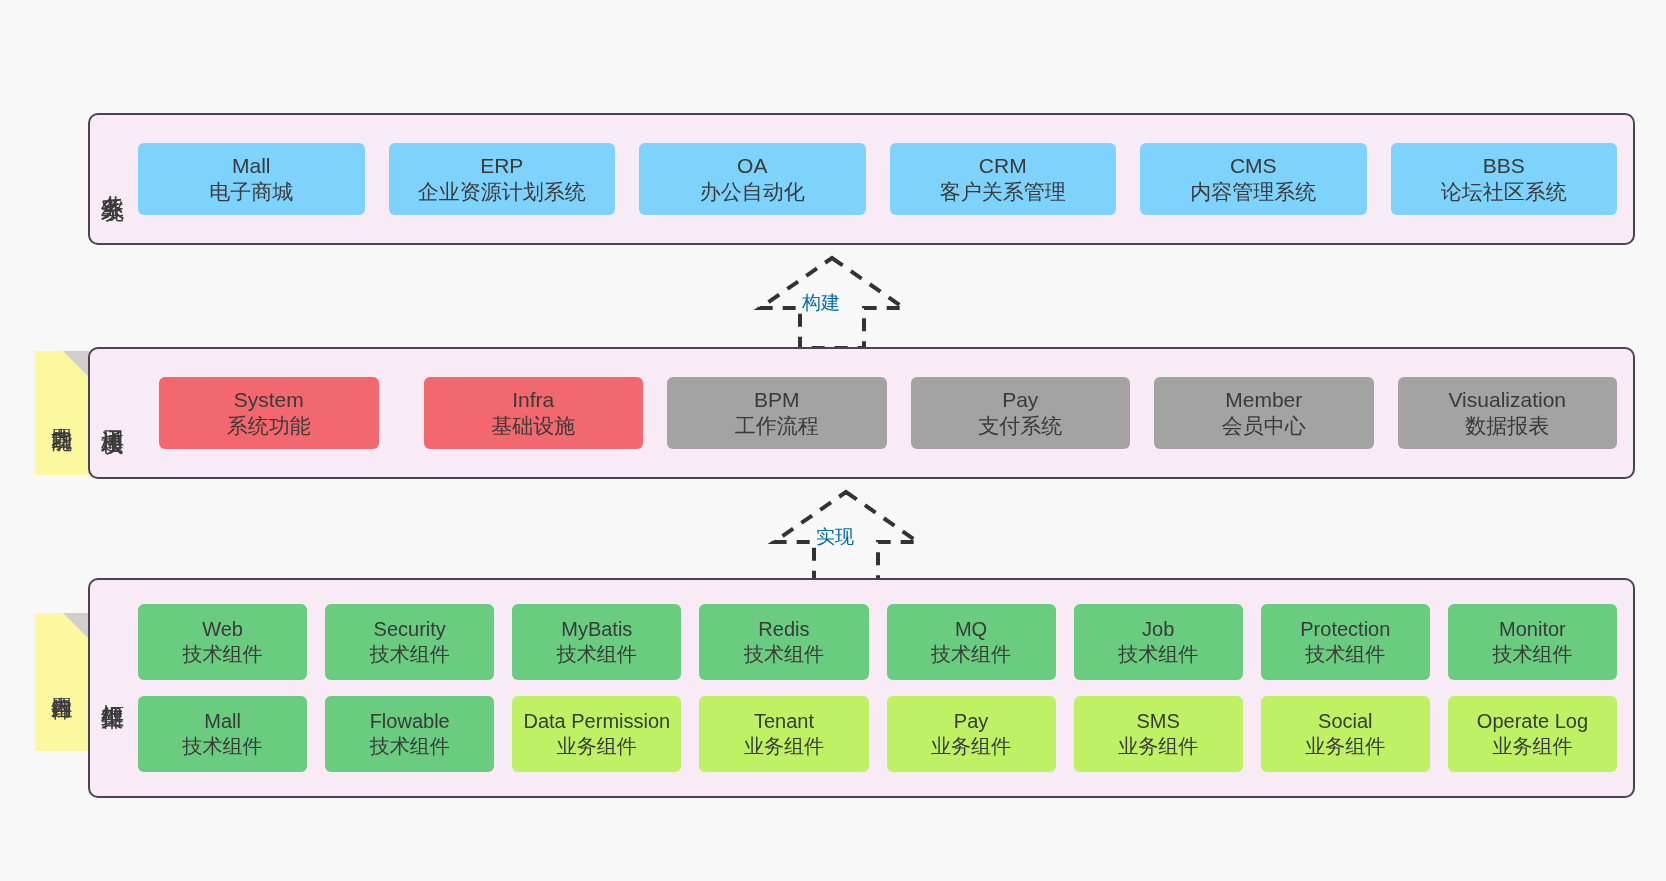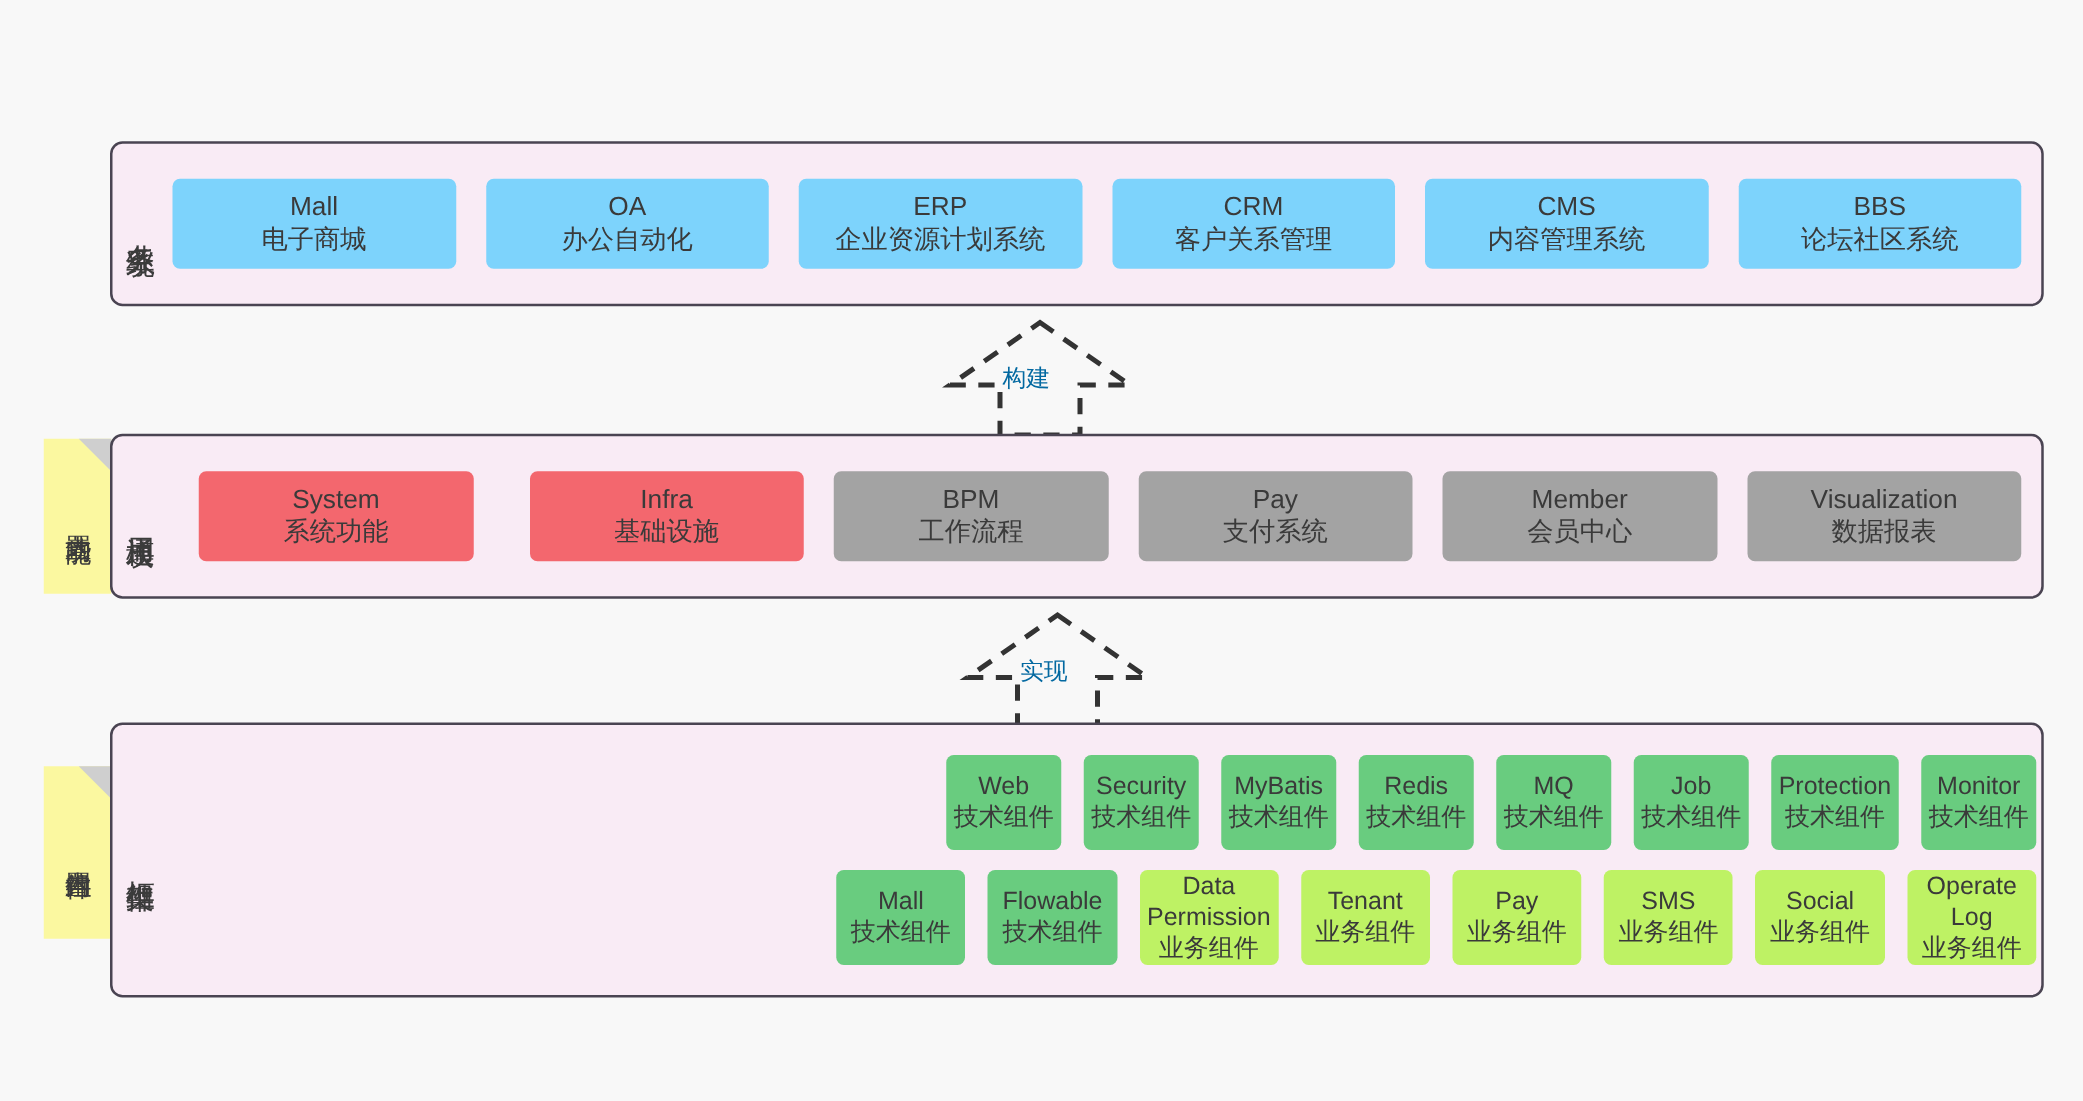--- a/index.html
+++ b/index.html
@@ -89,21 +89,21 @@
   #layer-business .layer-body { padding-right: 16px; }
   #layer-business .box { height: 72px; }
 
   
   #layer-modules { left: 88px; top: 347px; width: 1547px; height: 132px; }
   #layer-modules .layer-body { padding-right: 16px; }
   #layer-modules .box { height: 72px; }
 
   
   #layer-framework { left: 88px; top: 578px; width: 1547px; height: 220px; }
-  #layer-framework .layer-body { padding-right: 4px; gap: 16px; align-items: flex-end; }
+  #layer-framework .layer-body { padding-right: 16px; gap: 16px; }
   #layer-framework .box { height: 76px; font-size: 20px; }
   #layer-framework .row { gap: 18px; }
 
   
   .note {
     position: absolute;
     box-sizing: border-box;
     background: #fbf8a0;
     display: flex;
     align-items: center;
@@ -151,26 +151,26 @@
 
   <div class="layer" id="layer-business">
     <div class="layer-title">业务系统</div>
     <div class="layer-body">
       <div class="row">
         <div class="box blue">
           <span class="b-title">Mall</span>
           <span class="b-sub">电子商城</span>
         </div>
         <div class="box blue">
+          <span class="b-title">ERP</span>
+          <span class="b-sub">企业资源计划系统</span>
+        </div>
+        <div class="box blue">
           <span class="b-title">OA</span>
           <span class="b-sub">办公自动化</span>
-        </div>
-        <div class="box blue">
-          <span class="b-title">ERP</span>
-          <span class="b-sub">企业资源计划系统</span>
         </div>
         <div class="box blue">
           <span class="b-title">CRM</span>
           <span class="b-sub">客户关系管理</span>
         </div>
         <div class="box blue">
           <span class="b-title">CMS</span>
           <span class="b-sub">内容管理系统</span>
         </div>
         <div class="box blue">

